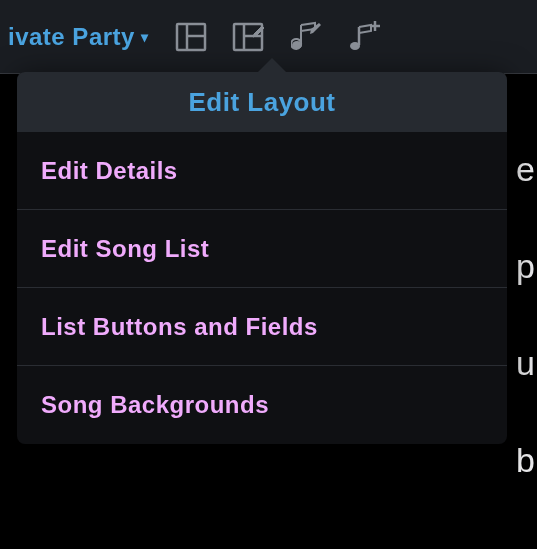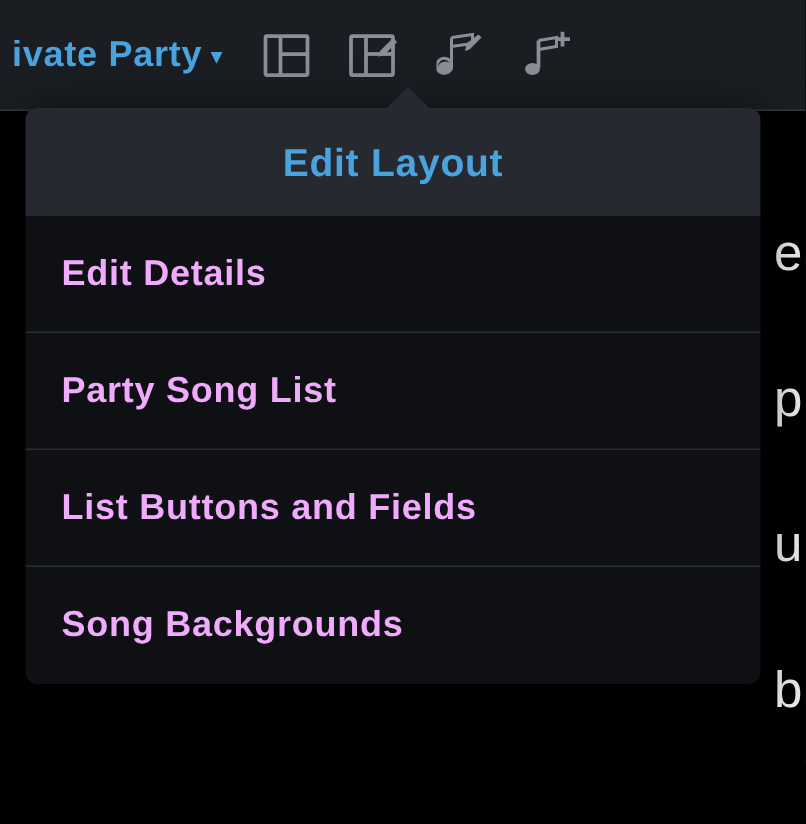--- a/index.html
+++ b/index.html
@@ -66,21 +66,21 @@
       top: 72px;
       left: 17px;
       width: 490px;
       background: #0f1013;
       border-radius: 8px;
       overflow: hidden;
       box-shadow: 0 4px 30px rgba(0,0,0,0.6);
     }
     .popover-header {
       background: #262a30;
-      height: 72px;
+      height: 60px;
       display: flex;
       align-items: center;
       justify-content: center;
       color: #4aa3df;
       font-size: 26px;
       font-weight: 700;
       letter-spacing: 0.5px;
     }
     .menu-item {
       height: 78px;
@@ -165,21 +165,21 @@
 </div>
 
 <div class="popover-arrow"></div>
 
 <div class="popover">
   <div class="popover-header">Edit Layout</div>
   <div class="menu-item">
     <span>Edit Details</span>
   </div>
   <div class="menu-item">
-    <span>Party Song List</span>
+    <span>Edit Song List</span>
   </div>
   <div class="menu-item">
     <span>List Buttons and Fields</span>
   </div>
   <div class="menu-item">
     <span>Song Backgrounds</span>
   </div>
 </div>
 
 </body></html>

